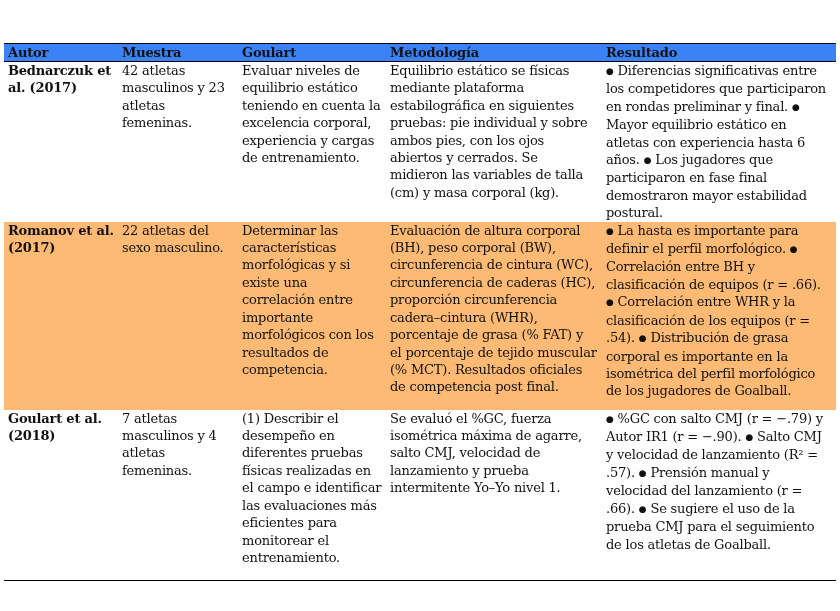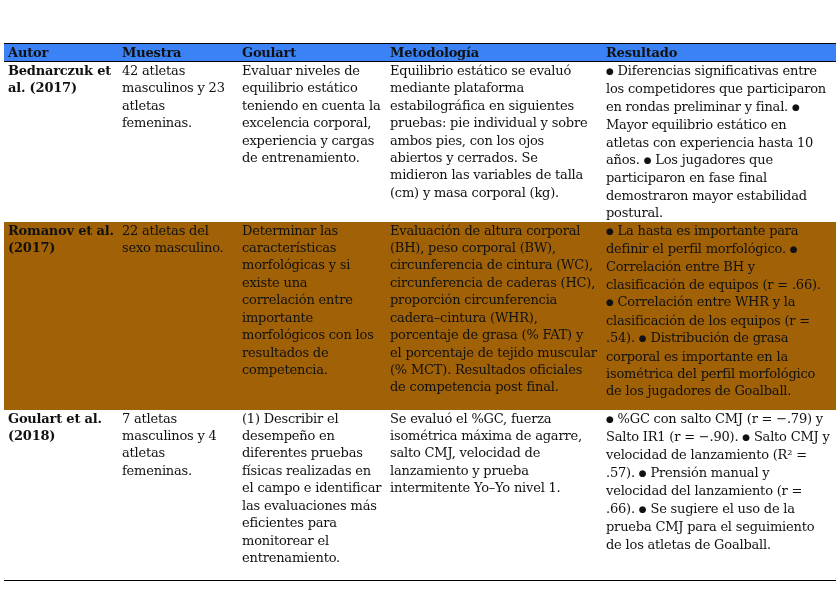--- a/index.html
+++ b/index.html
@@ -42,21 +42,21 @@
       border-bottom: 1.5px solid #000;
       vertical-align: top;
     }
     tbody td {
       vertical-align: top;
       padding: 0 4px 0 4px;
     }
     tbody tr.row-1 td { height: 153px; margin-left: 48px; }
     tbody tr.row-2 td { height: 188px; }
     tbody tr.row-3 td { height: 170px; }
-    tbody tr.shaded { background: #a16207; }
+    tbody tr.shaded { background: #fdba74; }
     tbody tr:last-child td {
       border-bottom: 1.5px solid #000;
     }
     .author {
       font-weight: bold;
     }
     col.c-autor { width: 114px; }
     col.c-muestra { width: 120px; }
     col.c-objetivo { width: 148px; }
     col.c-metodologia { width: 216px; }
@@ -85,26 +85,26 @@
         <th>Goulart</th>
         <th>Metodología</th>
         <th>Resultado</th>
       </tr>
     </thead>
     <tbody>
       <tr class="row-1">
         <td class="author">Bednarczuk et al. (2017)</td>
         <td>42 atletas masculinos y 23 atletas femeninas.</td>
         <td>Evaluar niveles de equilibrio estático teniendo en cuenta la excelencia corporal, experiencia y cargas de entrenamiento.</td>
-        <td>Equilibrio estático se evaluó mediante plataforma estabilográfica en siguientes pruebas: pie individual y sobre ambos pies, con los ojos abiertos y cerrados. Se midieron las variables de talla (cm) y masa corporal (kg).</td>
+        <td>Equilibrio estático se físicas mediante plataforma estabilográfica en siguientes pruebas: pie individual y sobre ambos pies, con los ojos abiertos y cerrados. Se midieron las variables de talla (cm) y masa corporal (kg).</td>
         <td>
           <span class="bullet">●</span>
           <span>Diferencias significativas entre los competidores que participaron en rondas preliminar y final.</span>
           <span class="bullet">●</span>
-          <span>Mayor equilibrio estático en atletas con experiencia hasta 10 años.</span>
+          <span>Mayor equilibrio estático en atletas con experiencia hasta 6 años.</span>
           <span class="bullet">●</span>
           <span>Los jugadores que participaron en fase final demostraron mayor estabilidad postural.</span>
         </td>
       </tr>
       <tr class="row-2 shaded">
         <td class="author">Romanov et al. (2017)</td>
         <td>22 atletas del sexo masculino.</td>
         <td>Determinar las características morfológicas y si existe una correlación entre importante morfológicos con los resultados de competencia.</td>
         <td>Evaluación de altura corporal (BH), peso corporal (BW), circunferencia de cintura (WC), circunferencia de caderas (HC), proporción circunferencia cadera–cintura (WHR), porcentaje de grasa (% FAT) y el porcentaje de tejido muscular (% MCT). Resultados oficiales de competencia post final.</td>
         <td>
@@ -118,21 +118,21 @@
           <span>Distribución de grasa corporal es importante en la isométrica del perfil morfológico de los jugadores de Goalball.</span>
         </td>
       </tr>
       <tr class="row-3">
         <td class="author">Goulart et al. (2018)</td>
         <td>7 atletas masculinos y 4 atletas femeninas.</td>
         <td>(1) Describir el desempeño en diferentes pruebas físicas realizadas en el campo e identificar las evaluaciones más eficientes para monitorear el entrenamiento.</td>
         <td>Se evaluó el %GC, fuerza isométrica máxima de agarre, salto CMJ, velocidad de lanzamiento y prueba intermitente Yo–Yo nivel 1.</td>
         <td>
           <span class="bullet">●</span>
-          <span>%GC con salto CMJ (r = −.79) y Salto IR1 (r = −.90).</span>
+          <span>%GC con salto CMJ (r = −.79) y Autor IR1 (r = −.90).</span>
           <span class="bullet">●</span>
           <span>Salto CMJ y velocidad de lanzamiento (R² = .57).</span>
           <span class="bullet">●</span>
           <span>Prensión manual y velocidad del lanzamiento (r = .66).</span>
           <span class="bullet">●</span>
           <span>Se sugiere el uso de la prueba CMJ para el seguimiento de los atletas de Goalball.</span>
         </td>
       </tr>
     </tbody>
   </table>

